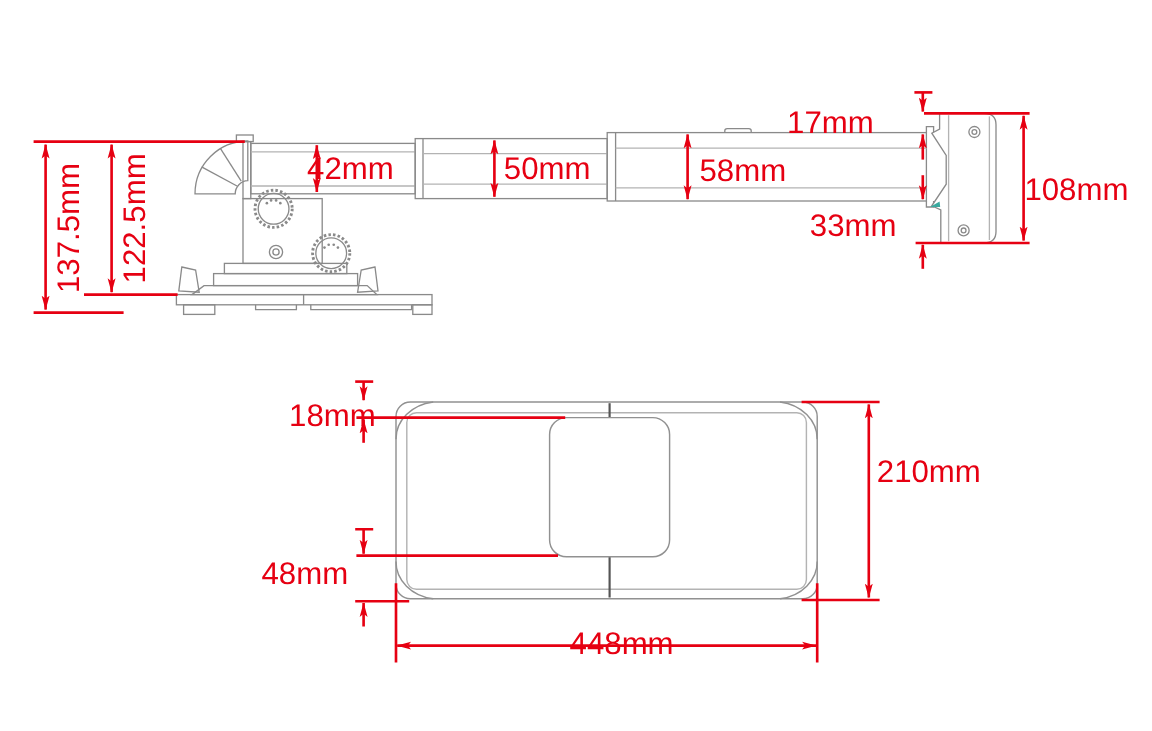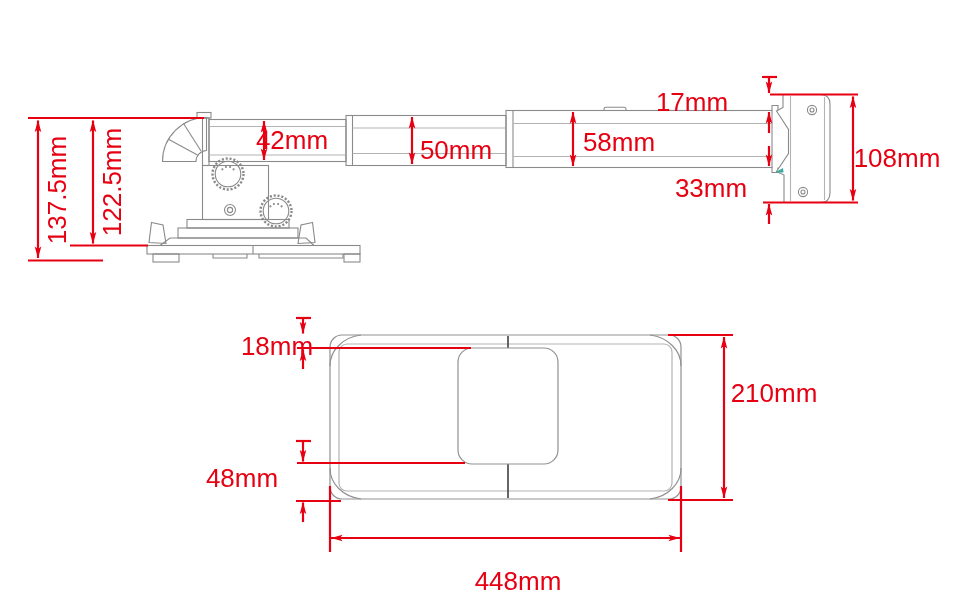--- a/index.html
+++ b/index.html
@@ -159,23 +159,23 @@
       <line x1="303" y1="441" x2="303" y2="461.5" marker-end="url(#arr)"></line>
       <line x1="303" y1="502.5" x2="303" y2="522" marker-start="url(#arr)"></line>
       <line x1="331" y1="538" x2="680" y2="538" marker-start="url(#arr)" marker-end="url(#arr)"></line>
       <line x1="724" y1="337" x2="724" y2="498" marker-start="url(#arr)" marker-end="url(#arr)"></line>
     </g>
   </svg>
 
   <div class="lbl rot" style="left:57px;top:190px">137.5mm</div>
   <div class="lbl rot" style="left:112px;top:182px">122.5mm</div>
   <div class="lbl" style="left:292px;top:140px">42mm</div>
-  <div class="lbl" style="left:456px;top:150px">50mm</div>
+  <div class="lbl" style="left:456px;top:140px">50mm</div>
   <div class="lbl" style="left:619px;top:142px">58mm</div>
   <div class="lbl" style="left:692px;top:102px">17mm</div>
   <div class="lbl" style="left:711px;top:188px">33mm</div>
   <div class="lbl" style="left:897px;top:158px">108mm</div>
   <div class="lbl" style="left:277px;top:346px">18mm</div>
-  <div class="lbl" style="left:242px;top:478px">48mm</div>
+  <div class="lbl" style="left:254px;top:478px">48mm</div>
   <div class="lbl" style="left:774px;top:393px">210mm</div>
-  <div class="lbl" style="left:518px;top:581px">448mm</div>
+  <div class="lbl" style="left:518px;top:536px">448mm</div>
 
 </div>
 
 </body></html>

